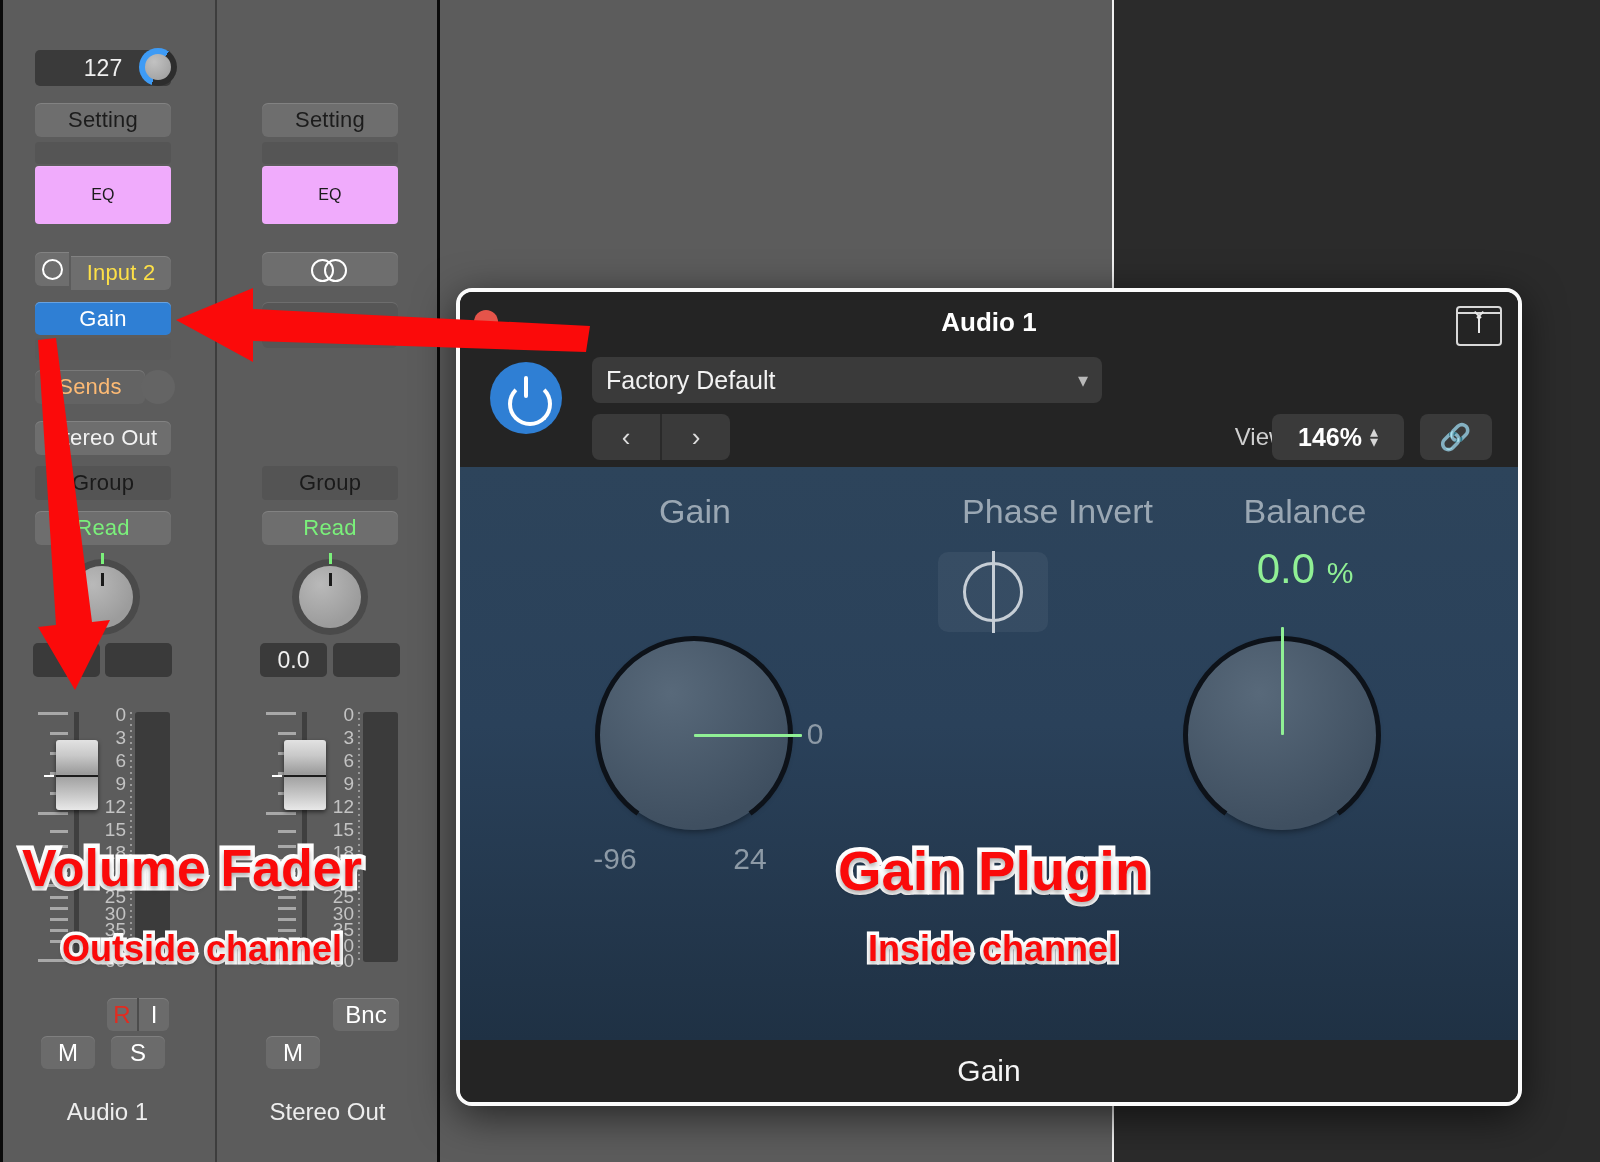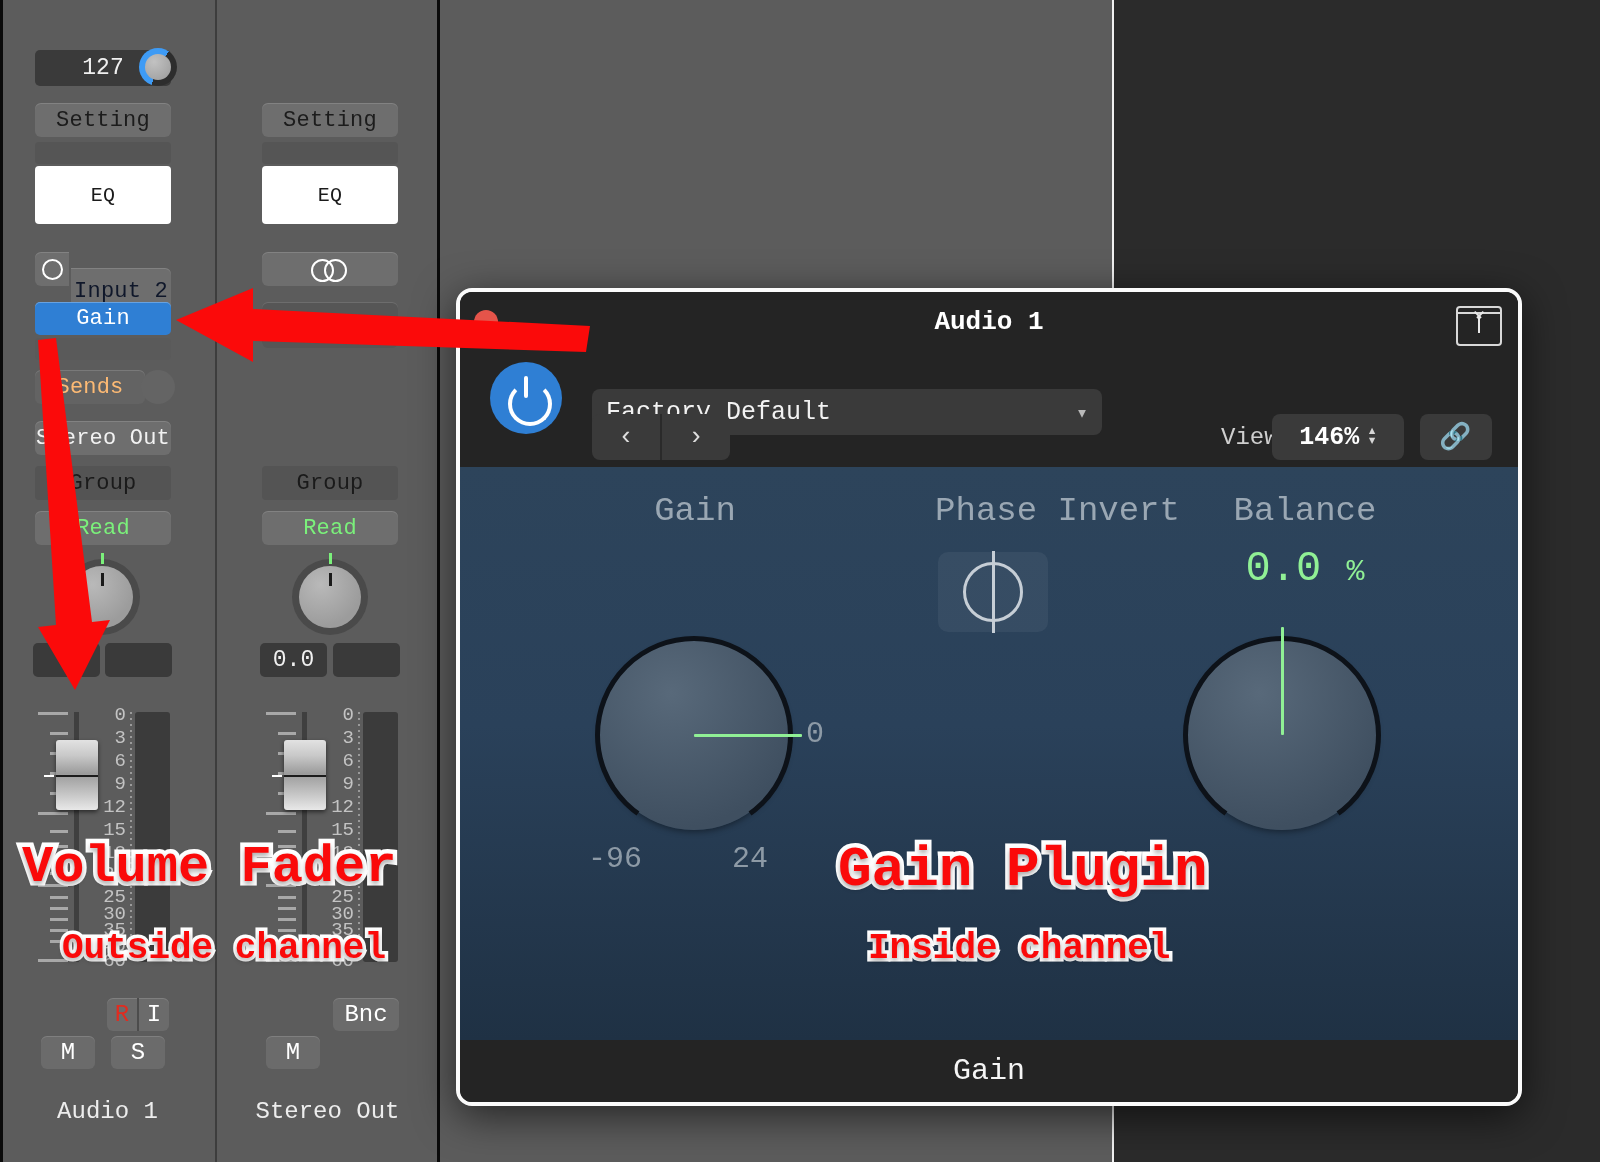--- a/index.html
+++ b/index.html
@@ -2,39 +2,39 @@
 <html><head>
 <meta charset="utf-8">
 <title>Logic Pro Mixer + Gain Plugin</title>
 <style>
   html,body{margin:0;padding:0;background:#000;}
   body{
     width:1600px;height:1162px;position:relative;overflow:hidden;
     font-family:"Liberation Sans","DejaVu Sans",sans-serif;
     background:#2b2b2b;
   }
-  .app{position:absolute;inset:0;font-family:Liberation Mono, monospace;}
+  .app{position:absolute;inset:0;}
 
   
   .mixer-strip-bg{position:absolute;top:0;bottom:0;background:#5c5c5c;}
   .zone-dark{position:absolute;top:0;background:#2b2b2b;}
   .vline{position:absolute;top:0;bottom:0;width:3px;background:#0b0b0b;}
 
   
   .chan{position:absolute;top:0;bottom:0;}
   .chan .ctl{position:absolute;box-sizing:border-box;}
 
   .btn{
     background:#6b6b6b;border-radius:6px;color:#e9e9e9;
     display:flex;align-items:center;justify-content:center;
     font-size:22px;letter-spacing:.2px;
     box-shadow:inset 0 1px 0 rgba(255,255,255,.14);
   }
   .btn.dark{background:#545454;color:#1a1a1a;box-shadow:none;}
-  .btn.eq{background:#ffffff;color:#1b1b1b;font-size:20px;}
+  .btn.eq{background:#f0abfc;color:#1b1b1b;font-size:16px;}
   .btn.slot{background:#565656;color:#1b1b1b;font-size:22px;}
   .btn.blue{background:#2f7fd4;color:#fff;box-shadow:inset 0 1px 0 rgba(255,255,255,.28);}
   .btn.green{color:#7bf07b;}
   .btn.thin{border-radius:5px;}
 
   .numbox{
     background:#3a3a3a;border-radius:5px;color:#f0f0f0;
     display:flex;align-items:center;justify-content:center;font-size:23px;
   }
   .blankbar{background:#555;border-radius:4px;}
@@ -91,21 +91,21 @@
   .openicon .arr::after{left:-1px;transform:rotate(-45deg);transform-origin:left center;}
 
   .plug-header{position:absolute;left:0;right:0;top:60px;height:115px;background:#242424;}
   .powerbtn{position:absolute;left:30px;top:10px;width:72px;height:72px;border-radius:50%;background:#2f7fd4;}
   .powerbtn .ring{position:absolute;left:50%;top:20px;margin-left:-18px;width:36px;height:36px;border:4px solid #fff;border-radius:50%;border-top-color:transparent;}
   .powerbtn .stem{position:absolute;left:50%;top:14px;margin-left:-2px;width:4px;height:22px;background:#fff;border-radius:2px;}
 
   .preset{
     position:absolute;left:132px;top:5px;width:510px;height:46px;
     background:#3a3a3a;border-radius:8px;color:#f2f2f2;font-size:25px;
-    display:flex;align-items:center;padding:0 14px;box-sizing:border-box;margin-top:32px;
+    display:flex;align-items:center;padding:0 14px;box-sizing:border-box;
   }
   .preset .chev{margin-left:auto;font-size:20px;color:#b9b9b9;}
 
   .navgrp{position:absolute;left:132px;top:62px;display:flex;border-radius:8px;overflow:hidden;background:#3a3a3a;}
   .navgrp div{width:68px;height:46px;display:flex;align-items:center;justify-content:center;color:#ddd;font-size:26px;}
   .navgrp .sep{width:2px;background:#2a2a2a;}
 
   .curgrp{position:absolute;left:283px;top:62px;display:flex;border-radius:8px;overflow:hidden;background:#3a3a3a;}
   .curgrp div{height:46px;display:flex;align-items:center;justify-content:center;color:#a8a8a8;font-size:24px;padding:0 20px;}
   .curgrp .sep{width:2px;background:#2a2a2a;padding:0;}
@@ -166,21 +166,21 @@
     </div>
 
     <div class="ctl btn" style="left:35px;top:103px;width:136px;height:34px;color:#1c1c1c;background:#6e6e6e;">Setting</div>
     <div class="ctl blankbar" style="left:35px;top:142px;width:136px;height:22px;"></div>
     <div class="ctl btn eq" style="left:35px;top:166px;width:136px;height:58px;border-radius:4px;">EQ</div>
 
     <div class="ctl" style="left:35px;top:252px;width:136px;height:34px;">
       <div class="btn" style="position:absolute;left:0;top:0;width:34px;height:34px;border-radius:6px 0 0 6px;background:#6e6e6e;">
         <span style="display:block;width:17px;height:17px;border:2.5px solid #fff;border-radius:50%;"></span>
       </div>
-      <div class="btn" style="position:absolute;left:36px;top:16px;right:0;height:46px;border-radius:0 6px 6px 0;background:#6e6e6e;color:#0f172a;">Input 2</div>
+      <div class="btn" style="position:absolute;left:36px;top:4px;right:0;height:34px;border-radius:0 6px 6px 0;background:#6e6e6e;color:#fde047;">Input 2</div>
     </div>
 
     <div class="ctl btn blue thin" style="left:35px;top:302px;width:136px;height:33px;">Gain</div>
     <div class="ctl blankbar" style="left:35px;top:338px;width:136px;height:22px;background:#5a5a5a;"></div>
 
     <div class="ctl btn" style="left:35px;top:370px;width:110px;height:34px;background:#636363;color:#fdba74;">Sends</div>
     <div class="ctl" style="left:141px;top:370px;width:34px;height:34px;border-radius:50%;background:#646464;"></div>
 
     <div class="ctl btn" style="left:35px;top:421px;width:136px;height:34px;background:#6e6e6e;color:#f2f2f2;">Stereo Out</div>
     <div class="ctl btn dark" style="left:35px;top:466px;width:136px;height:34px;border-radius:4px;">Group</div>

